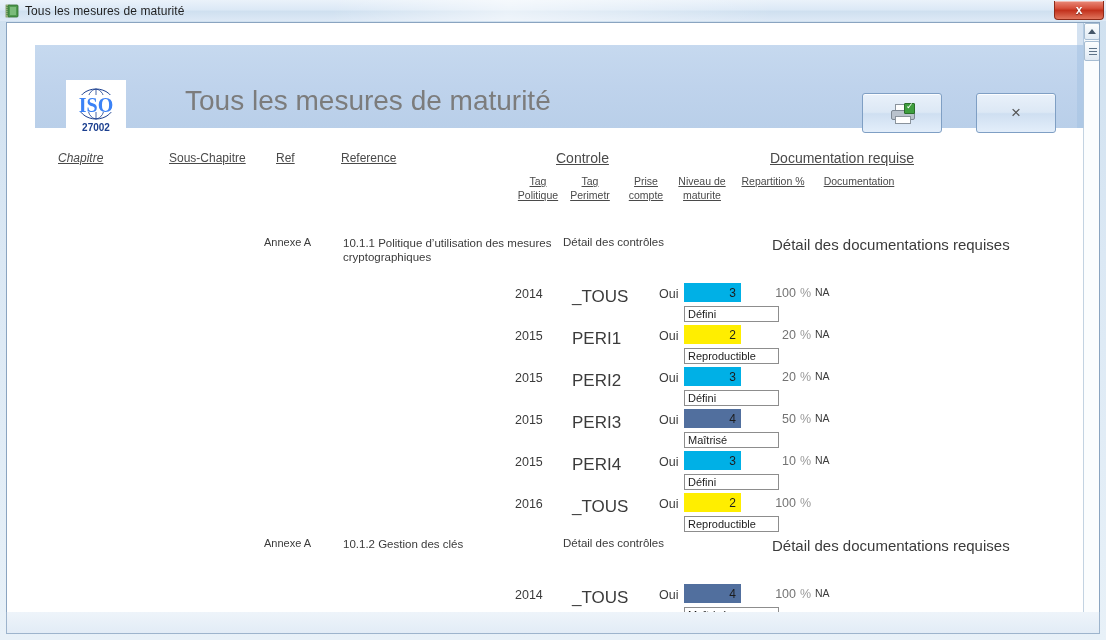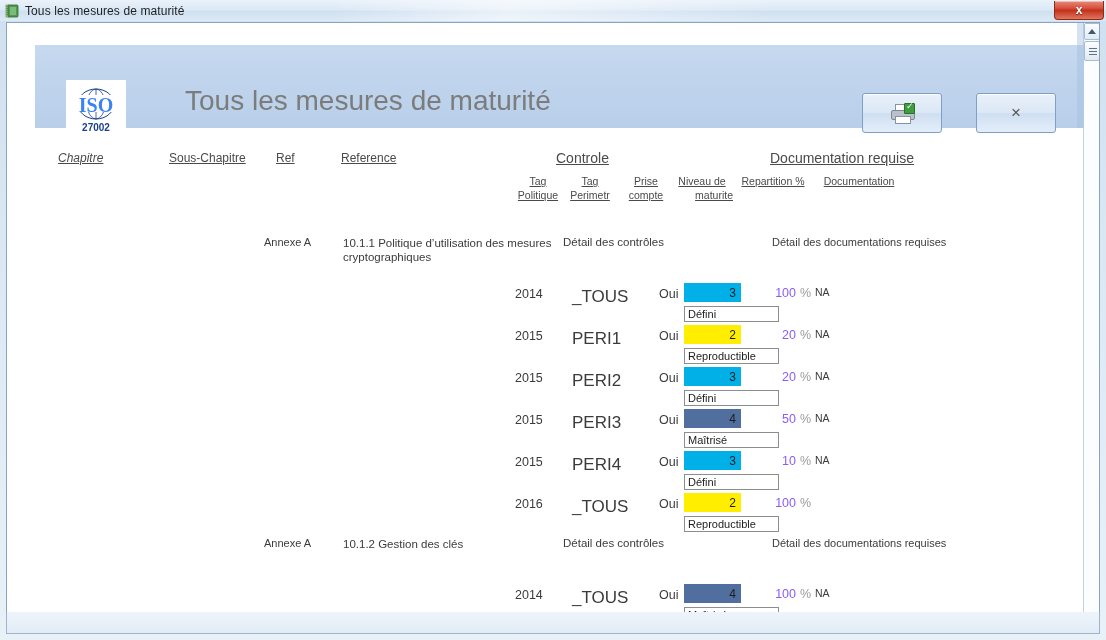--- a/index.html
+++ b/index.html
@@ -133,21 +133,21 @@
     position:absolute; left:257px; font-size:11px; color:#3b3b3b; white-space:nowrap;
   }
   .refname {
     position:absolute; left:336px; width:215px; font-size:11.5px; color:#3b3b3b;
     line-height: 14px;
   }
   .detail-ctrl {
     position:absolute; left:556px; font-size:11.5px; color:#3b3b3b; white-space:nowrap;
   }
   .detail-doc {
-    position:absolute; left:765px; font-size:11px; color:#3b3b3b; white-space:nowrap;
+    position:absolute; left:765px; font-size:15px; color:#3b3b3b; white-space:nowrap;
   }
 
   .row-year  { position:absolute; left:508px; font-size:12.5px; color:#3b3b3b; }
   .row-tag   { position:absolute; left:565px; font-size:17px; color:#3b3b3b; }
   .row-prise { position:absolute; left:652px; font-size:12.5px; color:#3b3b3b; }
   .mat-box {
     position:absolute; left:677px;
     width: 57px; height: 19px;
     display:flex; align-items:center; justify-content:flex-end;
     padding-right: 5px; box-sizing:border-box;
@@ -156,21 +156,21 @@
   .mat-label {
     position:absolute; left:677px;
     width: 95px; height: 16px;
     background:#ffffff; border:1px solid #8d8d8d;
     box-sizing:border-box;
     font-size: 11px; color:#1c1c1c;
     display:flex; align-items:center; padding-left:3px;
   }
   .row-pct {
     position:absolute; left:745px; width: 44px; text-align:right;
-    font-size: 12.5px; color:#8b5cf6;
+    font-size: 12.5px; color:#737373;
   }
   .row-pctsym {
     position:absolute; left:793px; font-size: 12.5px; color:#9a9a9a;
   }
   .row-comment {
     position:absolute; left:808px; font-size: 10.5px; color:#3b3b3b;
   }
 
   
   .vscroll {
@@ -280,21 +280,21 @@
       <div class="colhdr group" style="left:549px; top:127px;">Controle</div>
       <div class="colhdr group" style="left:763px; top:127px;">Documentation requise</div>
 
       <div class="subhdr" style="left:509px; top:152px; width:44px;">Tag</div>
       <div class="subhdr" style="left:503px; top:166px; width:56px;">Politique</div>
       <div class="subhdr" style="left:561px; top:152px; width:44px;">Tag</div>
       <div class="subhdr" style="left:557px; top:166px; width:52px;">Perimetr</div>
       <div class="subhdr" style="left:618px; top:152px; width:42px;">Prise</div>
       <div class="subhdr" style="left:617px; top:166px; width:44px;">compte</div>
       <div class="subhdr" style="left:664px; top:152px; width:62px;">Niveau de</div>
-      <div class="subhdr" style="left:664px; top:166px; width:62px;text-align:right;">maturite</div>
+      <div class="subhdr" style="left:664px; top:166px; width:62px;">maturite</div>
       <div class="subhdr" style="left:731px; top:152px; width:70px;">Repartition %</div>
       <div class="subhdr" style="left:813px; top:152px; width:78px;">Documentation</div>
 
 
       <div class="annexe" style="top:213px;">Annexe A</div>
       <div class="refname" style="top:213px;">10.1.1 Politique d’utilisation des mesures cryptographiques</div>
       <div class="detail-ctrl" style="top:213px;">Détail des contrôles</div>
       <div class="detail-doc" style="top:213px;">Détail des documentations requises</div>
 
       <div>

